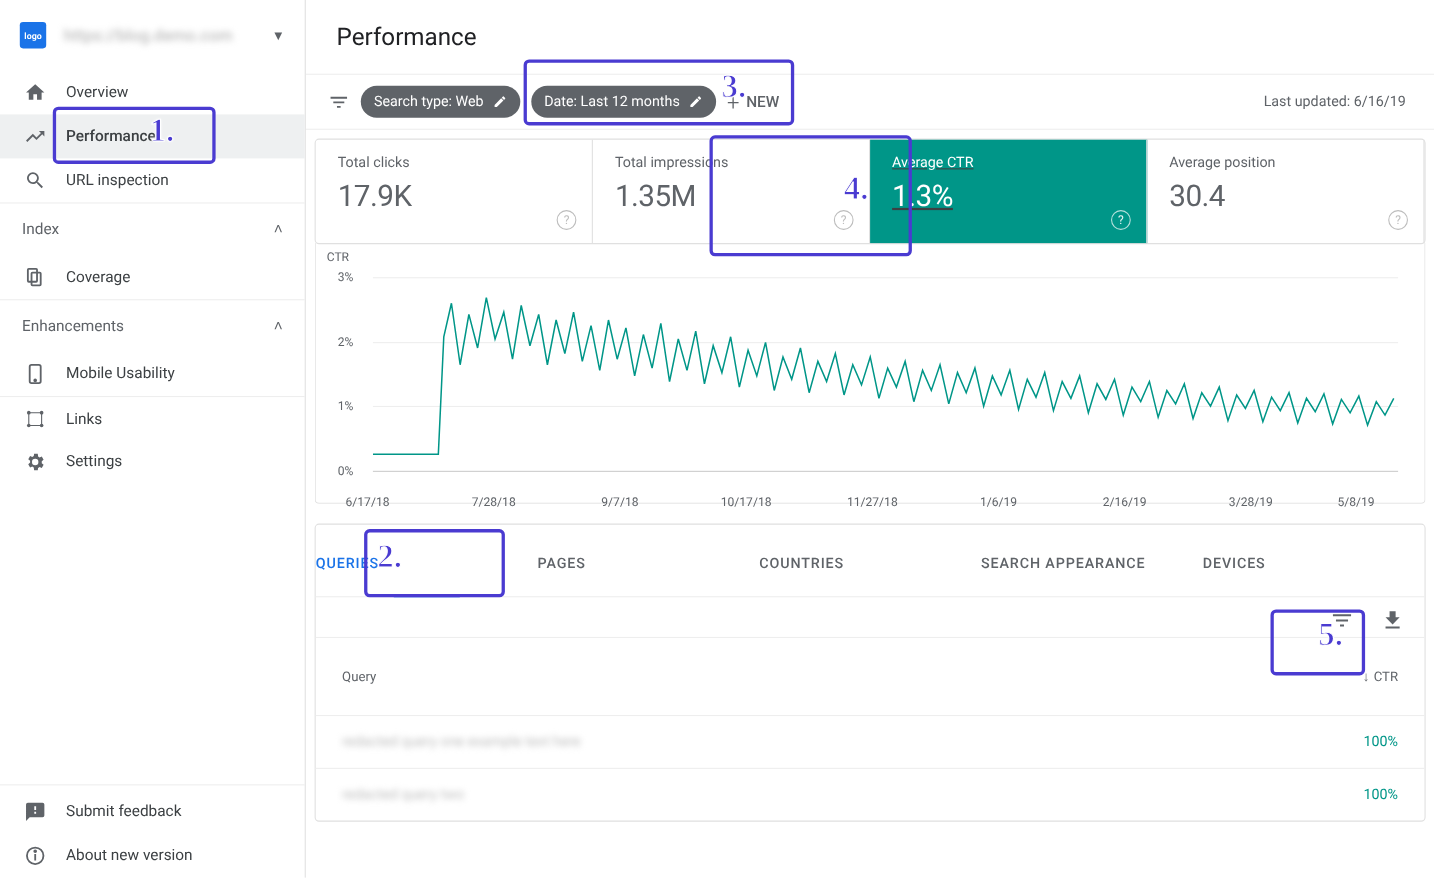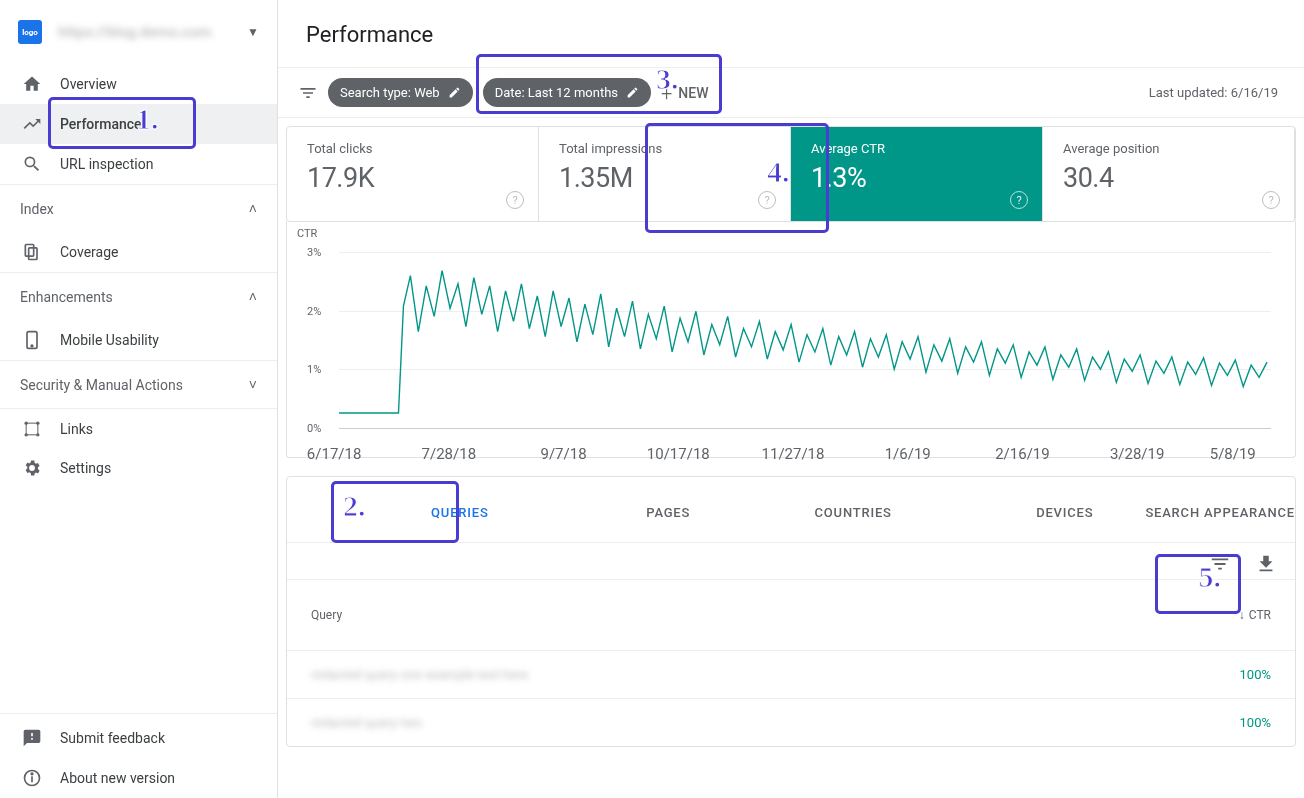--- a/index.html
+++ b/index.html
@@ -158,35 +158,35 @@
   margin-top:-11px;
   border-top:none;
   background:#fff;
   padding: 14px 6px 12px 4px;
 }
 .chart-area { position:relative; height:210px; margin-left:24px; margin-right:18px;}
 .chart-ylabel { position:absolute; left:-18px; top:-8px; font-size:11px; color:#5f6368; }
 .chart-ytick { position:absolute; left:-8px; font-size:11px; color:#5f6368; transform:translateY(-50%); }
 .chart-grid { position:absolute; left:24px; right:0; border-top:1px solid #eee; }
 .chart-axis { position:absolute; left:24px; right:0; border-top:1px solid #ccc; }
-.chart-xtick { position:absolute; bottom:-18px; font-size:15px; color:#5f6368; transform:translateX(-50%); }
+.chart-xtick { position:absolute; bottom:-18px; font-size:11px; color:#5f6368; transform:translateX(-50%); }
 svg.ctrline { position:absolute; left:24px; top:0; right:0; bottom:20px; }
 
 .tabs-card {
   border:1px solid #e0e0e0;
   border-radius:4px;
   background:#fff;
   margin-top:18px;
 }
 .tabs-row {
   display:flex;
   border-bottom:1px solid #eee;
 }
 .tab-item {
-  flex:1; text-align:right;
+  flex:1; text-align:left;
   padding: 28px 0 22px;
   font-size:13px;
   letter-spacing:0.8px;
   color:#5f6368;
   font-weight:500;
   cursor:pointer;
   position:relative;
 }
 .tab-item.active { color:#1a73e8; }
 .tab-item.active::after{
@@ -298,24 +298,20 @@
   <div class="nav-item">
     <span class="nav-icon">
       <svg width="20" height="20" viewBox="0 0 24 24" fill="none" stroke="#5f6368" stroke-width="2">
           <rect x="6" y="2" width="12" height="20" rx="2"></rect>
           <circle cx="12" cy="19" r="1" fill="#5f6368"></circle>
         </svg>
     </span>
     <span>Mobile Usability</span>
   </div>
 
-  <div class="section-head">
-    <span class="sh-label">Security &amp; Manual Actions</span>
-    <span class="expand">˅</span>
-  </div>
 
   <div class="nav-item" style="border-top:1px solid #eee;">
     <span class="nav-icon">
       <svg width="20" height="20" viewBox="0 0 24 24" fill="#5f6368">
           <circle cx="5" cy="5" r="2"></circle>
           <circle cx="5" cy="19" r="2"></circle>
           <circle cx="19" cy="5" r="2"></circle>
           <circle cx="19" cy="19" r="2"></circle>
           <path d="M5 5h14M5 19h14M5 5v14M19 5v14" stroke="#5f6368" stroke-width="1.2"></path>
         </svg>
@@ -394,21 +390,21 @@
       <div class="metric">
         <div class="m-label">Total clicks</div>
         <div class="m-value">17.9K</div>
         <span class="help">?</span>
       </div>
       <div class="metric">
         <div class="m-label">Total impressions</div>
         <div class="m-value">1.35M</div>
         <span class="help">?</span>
       </div>
-      <div class="metric active" style="position:relative;">
+      <div class="metric active" style="position:relative;text-decoration:underline;">
         <div class="m-label">Average CTR</div>
         <div class="m-value">1.3%</div>
         <span class="help">?</span>
       </div>
       <div class="metric">
         <div class="m-label">Average position</div>
         <div class="m-value">30.4</div>
         <span class="help">?</span>
       </div>
       <div class="anno" style="left:358px;top:-4px;width:184px;height:110px;"></div>
@@ -441,22 +437,22 @@
         <span class="chart-xtick" style="left:86%;">3/28/19</span>
         <span class="chart-xtick" style="left:96%;">5/8/19</span>
       </div>
     </div>
 
     <div class="tabs-card">
       <div class="tabs-row" style="position:relative;">
         <div class="tab-item active"><span>QUERIES</span></div>
         <div class="tab-item"><span>PAGES</span></div>
         <div class="tab-item"><span>COUNTRIES</span></div>
+        <div class="tab-item"><span>SEARCH APPEARANCE</span></div>
         <div class="tab-item"><span>DEVICES</span></div>
-        <div class="tab-item"><span>SEARCH APPEARANCE</span></div>
         <div class="anno" style="left:44px;top:4px;width:128px;height:62px;"></div>
         <span class="anno-num" style="left:56px;top:12px">2.</span>
       </div>
 
       <div class="table-tools">
         <span class="tool-icon">
           <svg width="22" height="22" viewBox="0 0 24 24" fill="#5f6368">
               <path d="M10 18h4v-2h-4v2zM3 6v2h18V6H3zm3 7h12v-2H6v2z"></path>
             </svg>
         </span>

